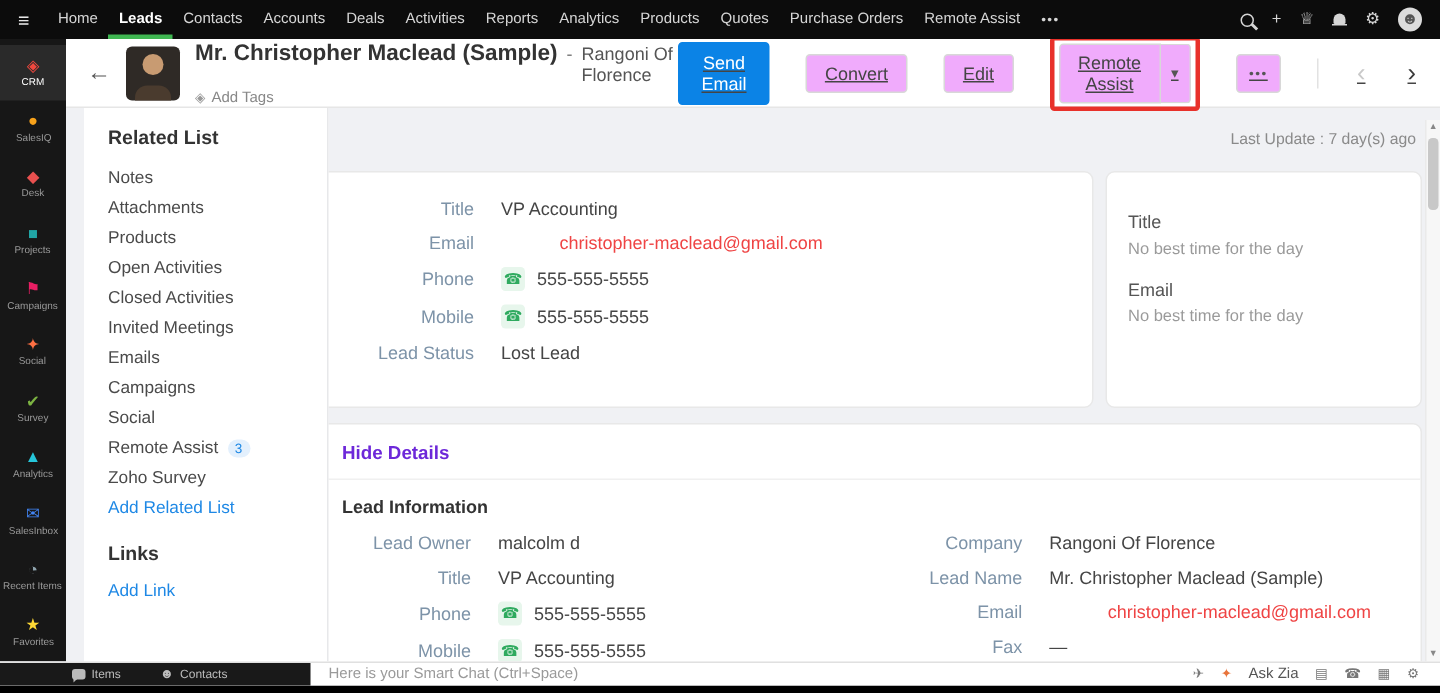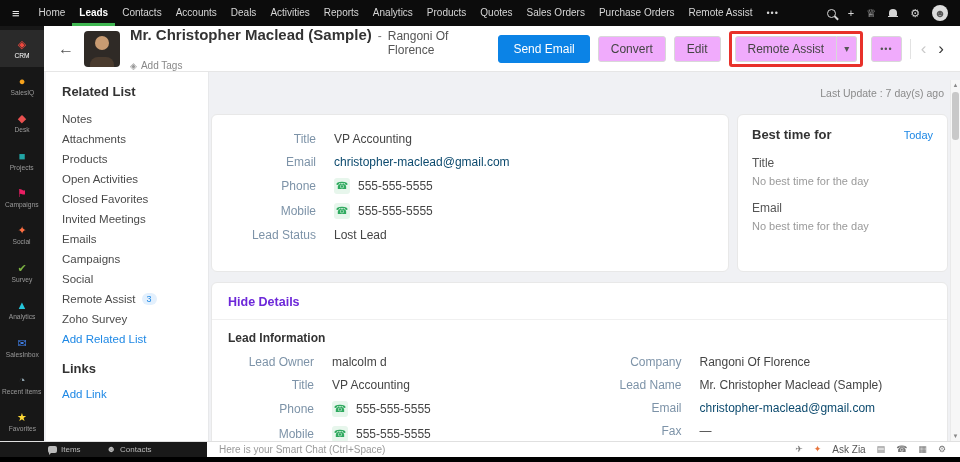--- a/index.html
+++ b/index.html
@@ -46,37 +46,37 @@
             border-radius:50%; background:#c89b72; }
   .lead-photo::after { content:""; position:absolute; bottom:-2px; left:6px; width:24px; height:12px;
             border-radius:8px 8px 0 0; background:#4a3b2e; }
   .title-block { margin-left:10px; }
   .title-row { display:flex; align-items:baseline; gap:6px; }
   .lead-title { font-size:15px; font-weight:bold; color:#333; white-space:nowrap; }
   .title-sep { font-size:12px; color:#777; }
   .lead-company { font-size:12px; color:#555; cursor:pointer; }
   .add-tags { display:flex; align-items:center; gap:4px; font-size:10px; color:#888; margin-top:3px; cursor:pointer; }
   .tag-icon { font-size:9px; color:#999; }
-  .header-actions { margin-left:auto; display:flex; align-items:center; gap:8px; }
+  .header-actions { margin-left:auto; display:flex; align-items:center; gap:24px;text-decoration:underline; }
   button { font-family:"Liberation Sans", sans-serif; cursor:pointer; }
   .btn-primary { background:#0b83e6; color:#fff; border:1px solid #0b83e6; border-radius:3px;
             font-size:12px; padding:6px 14px; }
   .btn { background:#f0abfc; border:1px solid #d8d8d8; color:#444; border-radius:3px; font-size:12px; padding:5px 12px; }
   .annotation-box { border:3px solid #e8312a; border-radius:3px; padding:2px 3px; display:flex; align-items:center; }
   .split-btn { display:flex; }
   .split-main { border-radius:3px 0 0 3px; }
   .split-caret { border-left:0; border-radius:0 3px 3px 0; padding:5px 7px; font-size:10px; color:#555; }
   .more-btn { letter-spacing:1px; font-size:9px; padding:7px 8px; color:#555; }
   .v-divider { width:1px; height:20px; background:#e2e2e2; }
   .chev { font-size:17px; line-height:1; cursor:pointer; padding:0 2px; }
   .chev.prev { color:#c9c9c9; }
   .chev.next { color:#3a3a3a; }
 
   
-  .related { position:absolute; top:72px; left:46px; width:163px; bottom:21px; background:#fff;
+  .related { position:absolute; top:72px; left:56px; width:163px; bottom:21px; background:#fff;
             border-right:1px solid #e7e8ea; padding:12px 8px 0 16px; overflow:hidden; z-index:5; }
   .related h3 { font-size:13px; color:#333; margin-bottom:10px; font-weight:bold; }
   .rel-item { list-style:none; font-size:11.5px; color:#4a4a4a; padding:4px 0; cursor:pointer;
             display:flex; align-items:center; white-space:nowrap; }
   .badge { background:#e3f0fd; color:#1e88e5; font-size:9px; border-radius:8px; padding:1px 5px; margin-left:6px; }
   .link-blue { color:#1e88e5; font-size:11.5px; cursor:pointer; display:inline-block; }
   .add-related { margin-top:4px; }
   .links-title { font-size:13px; font-weight:bold; color:#333; margin-top:14px; margin-bottom:8px; }
 
   
@@ -87,21 +87,21 @@
   .tab { font-size:12px; padding:3px 13px; border-radius:12px; border:1px solid transparent; color:#333; cursor:pointer; }
   .tab.active { border-color:#2a9df0; color:#222; }
   .last-update { margin-left:auto; font-size:10.5px; color:#8a8a8a; padding-right:4px; }
 
   .cards-row { display:flex; gap:8px; }
   .card { background:#fff; border:1px solid #e8e8e8; border-radius:6px; }
   .summary-card { width:518px; height:158px; padding:12px 0; }
   .field-row { display:flex; align-items:center; padding:4.5px 0; font-size:12px; }
   .f-label { width:122px; text-align:right; color:#7d93a8; padding-right:18px; flex:none; }
   .f-value { color:#454545; display:flex; align-items:center; }
-  .email-link { color:#0c4a6e; cursor:pointer; }
+  .email-link { color:#ef4444; cursor:pointer;margin-left:39px; }
   .phone-chip { display:inline-flex; align-items:center; justify-content:center; width:16px; height:16px;
             background:#e7f6ec; color:#2faa5f; border-radius:3px; font-size:10px; margin-right:8px; cursor:pointer; }
 
   .best-card { flex:1; height:158px; padding:12px 14px; }
   .best-head { display:flex; align-items:center; }
   .best-title { font-size:13px; font-weight:bold; color:#333; }
   .today-link { margin-left:auto; color:#1e88e5; font-size:11px; cursor:pointer; }
   .best-row-label { font-size:12px; color:#555; margin-top:14px; }
   .best-row-value { font-size:11px; color:#9a9a9a; margin-top:5px; }
 
@@ -152,21 +152,20 @@
     <span class="nav-item">Home</span>
     <span class="nav-item active">Leads</span>
     <span class="nav-item">Contacts</span>
     <span class="nav-item">Accounts</span>
     <span class="nav-item">Deals</span>
     <span class="nav-item">Activities</span>
     <span class="nav-item">Reports</span>
     <span class="nav-item">Analytics</span>
     <span class="nav-item">Products</span>
     <span class="nav-item">Quotes</span>
-    <span class="nav-item">Sales Orders</span>
     <span class="nav-item">Purchase Orders</span>
     <span class="nav-item">Remote Assist</span>
     <span class="nav-item more">•••</span>
   </nav>
   <div class="nav-right">
     <span class="search-icon"></span>
     <span class="nav-glyph">+</span>
     <span class="nav-glyph">♕</span>
     <span class="bell-icon"></span>
     <span class="nav-glyph">⚙</span>
@@ -263,21 +262,21 @@
     <li class="rel-item">
         <span>Attachments</span>
       </li>
     <li class="rel-item">
         <span>Products</span>
       </li>
     <li class="rel-item">
         <span>Open Activities</span>
       </li>
     <li class="rel-item">
-        <span>Closed Favorites</span>
+        <span>Closed Activities</span>
       </li>
     <li class="rel-item">
         <span>Invited Meetings</span>
       </li>
     <li class="rel-item">
         <span>Emails</span>
       </li>
     <li class="rel-item">
         <span>Campaigns</span>
       </li>
@@ -326,24 +325,20 @@
           <span>555-555-5555</span>
         </span>
       </div>
       <div class="field-row">
         <span class="f-label">Lead Status</span>
         <span class="f-value">Lost Lead</span>
       </div>
     </div>
 
     <div class="card best-card">
-      <div class="best-head">
-        <span class="best-title">Best time for</span>
-        <span class="today-link">Today</span>
-      </div>
       <div class="best-row-label">Title</div>
       <div class="best-row-value">No best time for the day</div>
       <div class="best-row-label">Email</div>
       <div class="best-row-value">No best time for the day</div>
     </div>
   </div>
 
   <div class="card details-card">
     <div class="hide-details">Hide Details</div>
     <div class="section-title">Lead Information</div>

